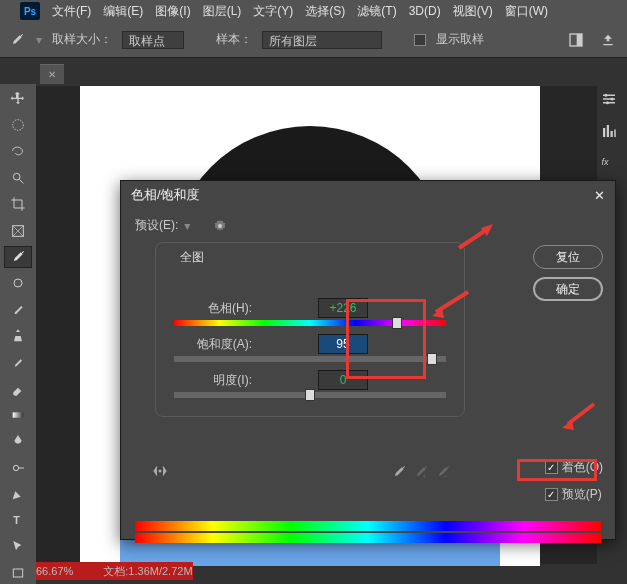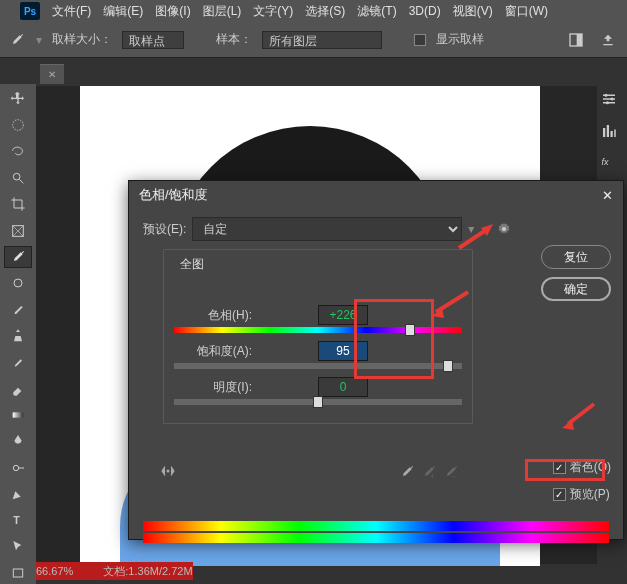--- a/index.html
+++ b/index.html
@@ -32,27 +32,27 @@
 .rightpanel .rbtn { width: 24px; height: 20px; }
 
 
 .canvas-area { position: absolute; left: 36px; top: 86px; right: 30px; bottom: 20px; background: #262626; }
 .canvas-white { position: absolute; left: 44px; top: 0; width: 460px; height: 480px; background: white; }
 .hair { position: absolute; top: 40px; left: 90px; width: 280px; height: 240px; background: #1a1a1a; border-radius: 140px 140px 80px 80px; }
 .face { position: absolute; top: 130px; left: 155px; width: 150px; height: 180px; background: #e8c8a8; border-radius: 50% 50% 40% 40%; }
 .shirt { position: absolute; bottom: 0; left: 40px; width: 380px; height: 120px; background: #6aa5e8; border-radius: 80px 80px 0 0; }
 
 
-.dialog { position: absolute; left: 128px; top: 180px; width: 496px; height: 360px; background: #454545; border: 1px solid #1a1a1a; box-shadow: 0 4px 16px rgba(0,0,0,0.6); }
+.dialog { position: absolute; left: 120px; top: 180px; width: 496px; height: 360px; background: #454545; border: 1px solid #1a1a1a; box-shadow: 0 4px 16px rgba(0,0,0,0.6); }
 .dialog-title { height: 28px; color: #eee; font-size: 13px; display: flex; align-items: center; padding: 0 10px; justify-content: space-between; }
 .dialog-body { padding: 8px 14px; position: relative; height: calc(100% - 48px); }
 .preset-row { display: flex; align-items: center; gap: 6px; margin-bottom: 8px; }
 .preset-select { flex: 1; max-width: 270px; background: #3a3a3a; border: 1px solid #2a2a2a; color: #ccc; font-size: 12px; padding: 3px 6px; }
 .gear { width: 16px; height: 16px; }
-.tabgroup { border: 1px solid #5a5a5a; border-radius: 1px; padding: 6px 10px 10px; width: 310px; margin-left: 20px; position: relative; }
+.tabgroup { border: 1px solid #5a5a5a; border-radius: 8px; padding: 6px 18px 10px; width: 310px; margin-left: 20px; position: relative; }
 .tabgroup-label { margin: 0 0 32px 6px; color: #ddd; }
 .ctrl-row { display: flex; align-items: center; margin: 6px 0 2px; gap: 8px; }
 .ctrl-label { width: 78px; text-align: right; color: #ccc; }
 .ctrl-input { width: 50px; background: #3a3a3a; border: 1px solid #1a1a1a; color: #22c55e; text-align: center; font-size: 12px; padding: 2px; }
 .ctrl-input.highlight { background: #1a4a7a; color: #fff; }
 .slider-track { height: 8px; margin: 2px 0 6px; position: relative; }
 .slider-hue { height: 6px; background: linear-gradient(to right, red, yellow, lime, cyan, blue, magenta, red); }
 .slider-gray { height: 6px; background: #666; }
 .slider-thumb { position: absolute; top: -3px; width: 10px; height: 12px; background: #ddd; border: 1px solid #333; transform: translateX(-50%); }
 .highlight-box-1 { position: absolute; left: 225px; top: 90px; width: 80px; height: 80px; border: 3px solid #e53935; pointer-events: none; }
@@ -274,23 +274,20 @@
 </div>
 
 <div class="dialog">
   <div class="dialog-title">
     <span>色相/饱和度</span>
     <span style="cursor:pointer">✕</span>
   </div>
   <div class="dialog-body">
     <div class="preset-row">
       <span>预设(E):</span>
-      <select class="preset-select">
-        <option>自定</option>
-      </select>
       <span style="color:#888">▾</span>
       <span style="width:10px"></span>
       <span class="gear">
         <svg viewBox="0 0 24 24" width="16" height="16">
             <circle cx="12" cy="12" r="3" fill="#ccc"></circle>
             <path fill="#ccc" d="M12 2l1 3 3-1 1 3 3 1-1 3 1 3-3 1-1 3-3-1-1 3-1-3-3 1-1-3-3-1 1-3-1-3 3-1 1-3 3 1 1-3z" opacity="0.4"></path>
           </svg>
       </span>
     </div>
 

